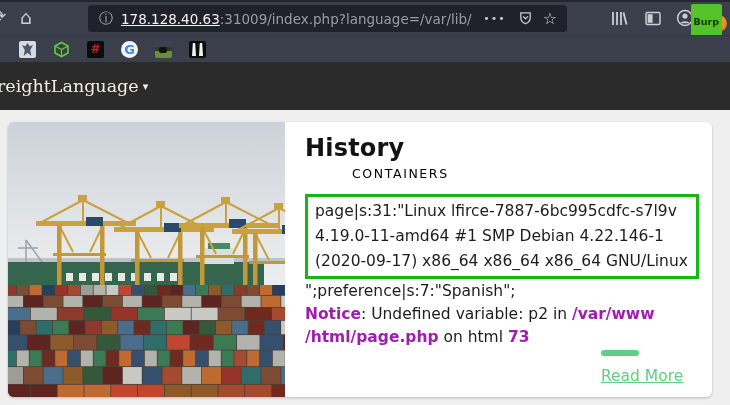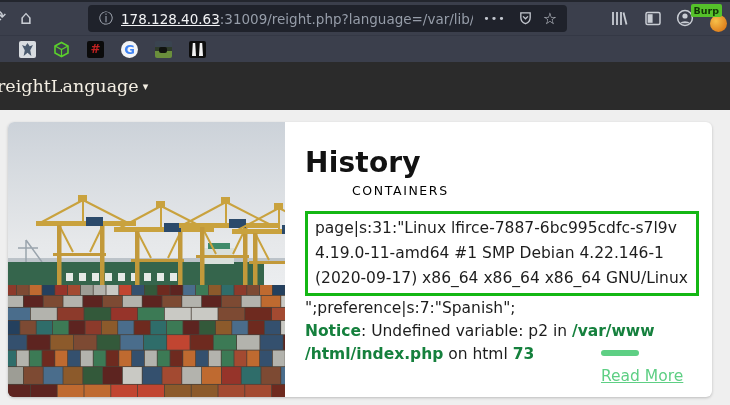--- a/index.html
+++ b/index.html
@@ -18,21 +18,21 @@
   .urltext{font-size:13.5px;white-space:nowrap;overflow:hidden;flex:1;}
   .urltext .host{color:#f2f3f5;text-decoration:underline;}
   .urltext .rest{color:#969da9;}
   .urlbar .more{color:#c3c7cf;font-size:11px;letter-spacing:1px;margin:0 10px;}
   .urlbar .shield{margin:2px 8px 0 2px;}
   .urlbar .star{color:#c3c7cf;font-size:16px;margin:0 10px 0 2px;}
   .burp-wrap{position:absolute;right:2px;top:2px;width:28px;height:30px;}
   .burp-icon{position:absolute;right:1px;top:11px;width:17px;height:17px;border-radius:50%;
              background:radial-gradient(circle at 35% 35%,#f7c04a,#e0831f 70%,#b35e12);}
   .burp-badge{position:absolute;right:6px;top:0;background:#55c22a;color:#123607;
-              font-size:9.5px;font-weight:bold;padding:1px 3px;border-radius:2px;line-height:1.2;}
+              font-size:9.5px;font-weight:bold;padding:12px 3px;border-radius:2px;line-height:1.2;}
 
   
   .bookmarks{position:absolute;left:0;top:35px;width:730px;height:27px;background:#3b3f4c;
              border-top:1px solid #343845;display:flex;align-items:center;}
   .fav{width:17px;height:17px;margin-left:17px;border-radius:2px;position:relative;flex:none;}
   .fav1{background:#d8dce0;}
   .fav1 i{position:absolute;left:3px;top:2px;width:11px;height:13px;background:#4a5a6e;display:block;
           clip-path:polygon(50% 0,70% 25%,100% 15%,75% 55%,85% 100%,50% 75%,15% 100%,25% 55%,0 15%,30% 25%);}
   .fav3{background:#0b0b0b;color:#c22222;font-weight:bold;font-size:12px;text-align:center;line-height:17px;}
   .fav4{background:#f4f5f6;border-radius:50%;color:#4285F4;font-weight:bold;font-size:13px;
@@ -52,45 +52,45 @@
   .lang{cursor:pointer;}
   .lang .caret{font-size:11px;vertical-align:2px;margin-left:4px;}
 
   
   .card{position:absolute;left:8px;top:122px;width:704px;height:275px;background:#ffffff;
         border-radius:6px;box-shadow:0 1px 3px rgba(0,0,0,.22);}
   .photo{position:absolute;left:0;top:0;width:277px;height:275px;border-radius:6px 0 0 6px;overflow:hidden;}
   .photo svg{display:block;}
 
   .content{position:absolute;left:297px;top:0;width:400px;height:275px;}
-  .title{margin:0;padding-top:24px;font-size:28px;font-weight:800;color:#121212;letter-spacing:.2px;}
+  .title{margin:0;padding-top:12px;font-size:24px;font-weight:800;color:#121212;letter-spacing:.2px;}
   .subtitle{margin-top:4px;font-size:12.5px;color:#000000;letter-spacing:1.6px;margin-left:47px;}
   .sessbox{margin-top:13px;width:374px;border:3px solid #14b714;padding:2px 7px;
            font-size:15.5px;line-height:25px;color:#1d1d1d;}
   .sessbox div{white-space:nowrap;}
   .trailer{font-size:15.5px;line-height:23px;color:#1d1d1d;margin-top:1px;}
   .notice{font-size:15.5px;line-height:23px;color:#1d1d1d;}
-  .notice b{color:#15803d;}
+  .notice b{color:#a21caf;}
   .morebox{position:absolute;right:14px;bottom:12px;width:90px;text-align:left;}
   .dash{width:38px;height:6px;border-radius:3px;background:#5ecf84;margin-bottom:10px;}
   .readmore{font-size:15.5px;color:#5ecf84;text-decoration:underline;cursor:pointer;text-align:right;}
 </style>
 </head>
 <body>
 
 <div id="frame">
 
   <div class="topedge"></div>
   <div class="toolbar">
     <div class="reload-clip"><span>⟳</span></div>
     <div class="tb-icon" style="left:20px;top:6px;font-size:19px;">⌂</div>
 
     <div class="urlbar">
       <span class="info">ⓘ</span>
-      <span class="urltext"><span class="host">178.128.40.63</span><span class="rest">:31009/reight.php?language=/var/lib/</span></span>
+      <span class="urltext"><span class="host">178.128.40.63</span><span class="rest">:31009/index.php?language=/var/lib/</span></span>
       <span class="more">•••</span>
       <span class="shield">
         <svg width="15" height="15" viewBox="0 0 16 16">
             <path d="M3,3 h10 v5 c0,3.5 -2.2,5.6 -5,6.6 c-2.8,-1 -5,-3.1 -5,-6.6 z" fill="none" stroke="#c3c7cf" stroke-width="1.4"></path>
             <path d="M5.4,6.8 l2.6,2.5 2.6,-2.5" fill="none" stroke="#c3c7cf" stroke-width="1.4"></path>
           </svg>
       </span>
       <span class="star">☆</span>
     </div>
 
@@ -329,21 +329,21 @@
 
       <div class="sessbox">
         <div>page|s:31:"Linux lfirce-7887-6bc995cdfc-s7l9v</div>
         <div>4.19.0-11-amd64 #1 SMP Debian 4.22.146-1</div>
         <div>(2020-09-17) x86_64 x86_64 x86_64 GNU/Linux</div>
       </div>
       <div class="trailer">";preference|s:7:"Spanish";</div>
 
       <div class="notice">
         <div><b>Notice</b><span>: Undefined variable: p2 in </span><b>/var/www</b></div>
-        <div><b>/html/index.php</b><span> on html </span><b>73</b></div>
+        <div><b>/html/page.php</b><span> on html </span><b>73</b></div>
       </div>
 
       <div class="morebox">
         <div class="dash"></div>
         <a class="readmore">Read More</a>
       </div>
     </div>
   </div>
 
 </div>

